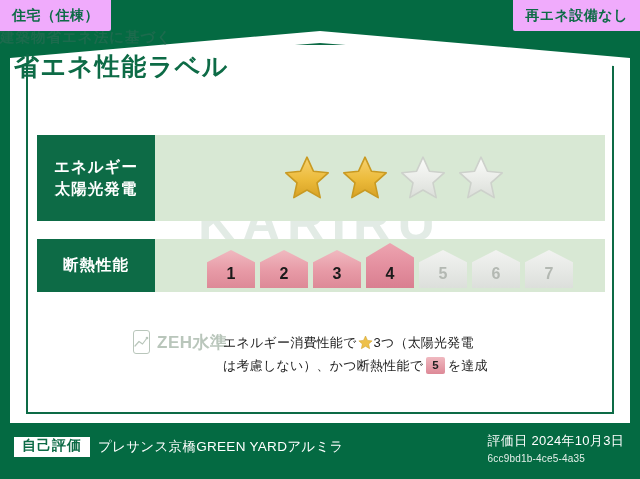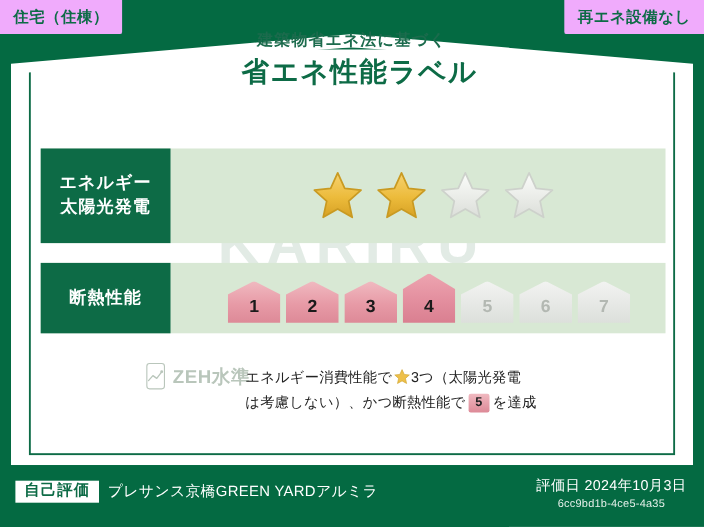--- a/index.html
+++ b/index.html
@@ -48,21 +48,21 @@
     box-sizing:border-box;
   }
   .card-inner-fill{
     position:absolute;inset:2px;
     background:#fff;
     -webkit-clip-path:polygon(0 22px,50% 0,100% 22px,100% 100%,0 100%);
     clip-path:polygon(0 22px,50% 0,100% 22px,100% 100%,0 100%);
   }
 
   
-  .titles{position:absolute;left:0;right:0;top:30px;text-align:center;z-index:14;}
+  .titles{position:absolute;left:0;right:0;top:30px;text-align:left;z-index:14;}
   .title-sub{
     font-size:14.5px;font-weight:bold;color:#1c6b4d;letter-spacing:1px;
     line-height:1;margin-bottom:9px;
   }
   .title-main{
     font-size:25px;font-weight:bold;color:#0d6b46;letter-spacing:1.5px;
     line-height:1;
     padding-left:14px;
   }
 
@@ -92,21 +92,21 @@
     line-height:1.45;letter-spacing:1px;
     text-align:center;
     z-index:3;
   }
   .row-label span{display:block;}
   .row-body{
     position:absolute;left:118px;right:0;top:0;bottom:0;
     display:flex;align-items:center;justify-content:center;
     z-index:2;
   }
-  .row-insul{height:64px;text-decoration:underline;}
+  .row-insul{height:53px;text-decoration:underline;}
 
   
   .stars{display:flex;align-items:center;gap:8px;transform:translateX(14px);}
   .star{width:50px;height:48px;display:block;}
 
   
   .houses{display:flex;align-items:flex-end;gap:5px;transform:translateX(10px);}
   .house{
     position:relative;
     width:48px;height:38px;
@@ -188,21 +188,21 @@
     background:#fff;color:#0d6b46;
     font-weight:bold;font-size:14px;
     padding:1px 8px 5px 8px;
     line-height:1;
     letter-spacing:1px;
   }
   .bldg-name{
     font-size:13.5px;color:#fff;letter-spacing:.3px;white-space:nowrap;
   }
   .footer-right{
-    position:absolute;right:16px;top:10px;text-align:center;
+    position:absolute;right:16px;top:10px;text-align:left;
   }
   .eval-date{font-size:13px;color:#fff;letter-spacing:.3px;line-height:1.3;}
   .eval-id{font-size:10px;color:#e4efe9;letter-spacing:.2px;margin-top:3px;}
 </style>
 </head>
 <body>
 
 <div class="tag tag-left">住宅（住棟）</div>
 <div class="tag tag-right">再エネ設備なし</div>
 

